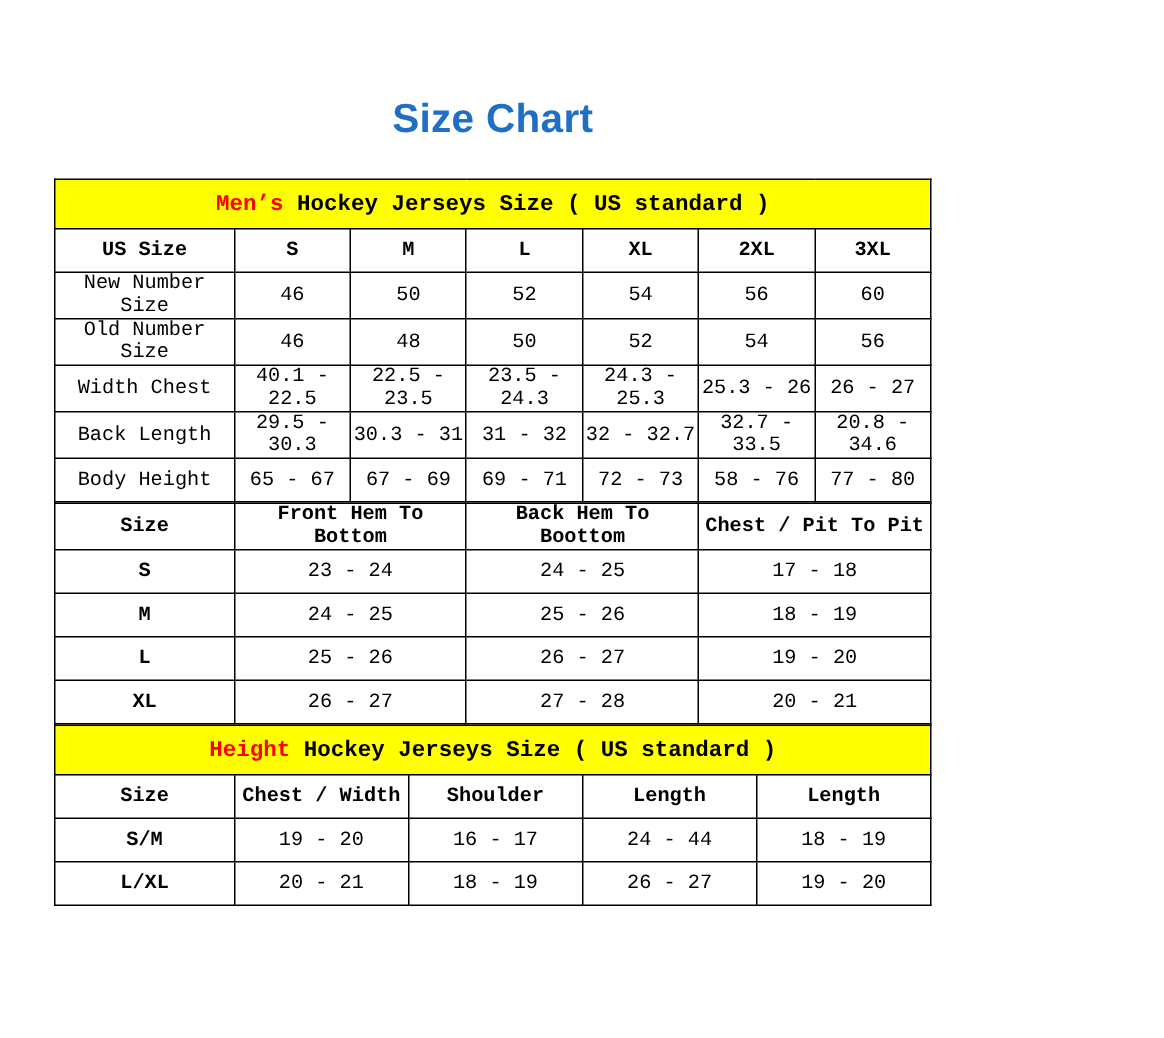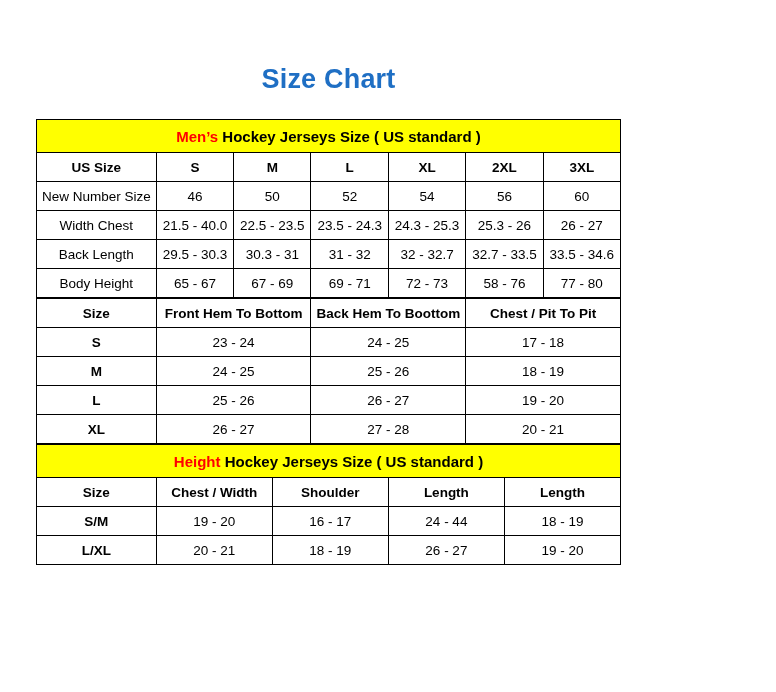--- a/index.html
+++ b/index.html
@@ -22,20 +22,21 @@
   .title {
     text-align: center;
     color: #1f6fc4;
     font-size: 27px;
     font-weight: bold;
     padding-top: 64px;
     letter-spacing: 0.2px;
   }
   .tables {
     margin: 24px 36px 0 36px;
+    font-family: Liberation Mono, monospace;
   }
   table {
     border-collapse: collapse;
     width: 100%;
     table-layout: fixed;
   }
   td, th {
     border: 1px solid #000000;
     font-size: 13.5px;
     text-align: center;
@@ -109,36 +110,45 @@
         <tr>
           <td class="rowlabel">New Number Size</td>
           <td>46</td>
           <td>50</td>
           <td>52</td>
           <td>54</td>
           <td>56</td>
           <td>60</td>
         </tr>
         <tr>
+          <td class="rowlabel">Old Number Size</td>
+          <td>46</td>
+          <td>48</td>
+          <td>50</td>
+          <td>52</td>
+          <td>54</td>
+          <td>56</td>
+        </tr>
+        <tr>
           <td class="rowlabel">Width Chest</td>
-          <td>21.5 - 40.0</td>
+          <td>40.1 - 22.5</td>
           <td>22.5 - 23.5</td>
           <td>23.5 - 24.3</td>
           <td>24.3 - 25.3</td>
           <td>25.3 - 26</td>
           <td>26 - 27</td>
         </tr>
         <tr>
           <td class="rowlabel">Back Length</td>
           <td>29.5 - 30.3</td>
           <td>30.3 - 31</td>
           <td>31 - 32</td>
           <td>32 - 32.7</td>
           <td>32.7 - 33.5</td>
-          <td>33.5 - 34.6</td>
+          <td>20.8 - 34.6</td>
         </tr>
         <tr>
           <td class="rowlabel">Body Height</td>
           <td>65 - 67</td>
           <td>67 - 69</td>
           <td>69 - 71</td>
           <td>72 - 73</td>
           <td>58 - 76</td>
           <td>77 - 80</td>
         </tr>

